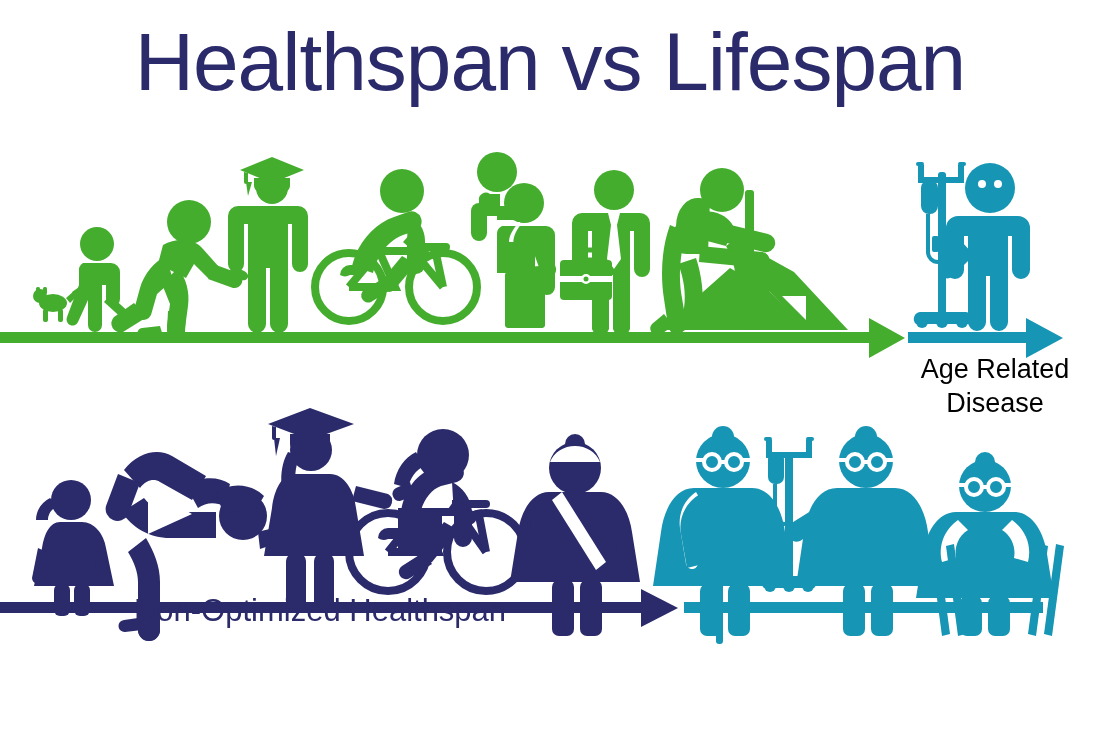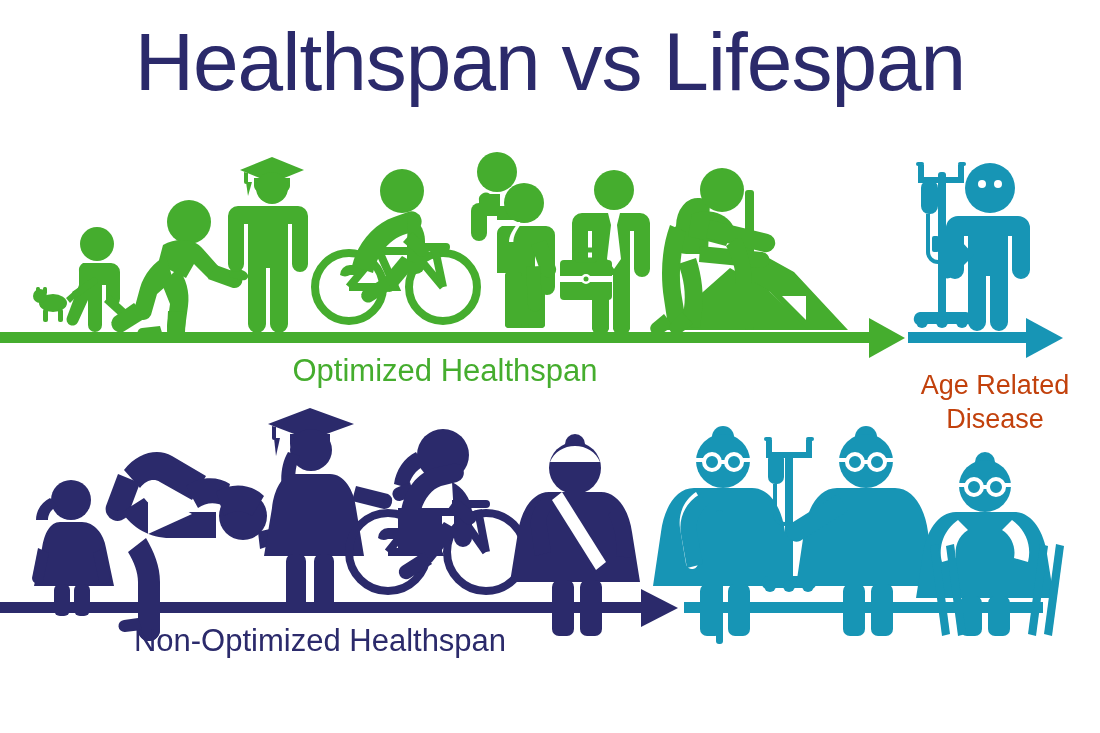--- a/index.html
+++ b/index.html
@@ -32,35 +32,35 @@
     white-space: nowrap;
   }
   .fig-layer { position: absolute; left: 0; top: 0; }
   .label {
     position: absolute;
     white-space: nowrap;
     font-weight: 400;
   }
   .label.green  { color: #45ad2e; }
   .label.navy   { color: #2b2a6b; }
-  .label.teal   { color: #c2410c; margin-top: 16px; }
+  .label.teal   { color: #000000; }
 
   #label-optimized {
     left: 0; top: 352px; width: 890px;
     text-align: center;
     font-size: 31px; line-height: 38px;
   }
   #label-age-top {
     left: 890px; top: 352px; width: 210px;
     text-align: center;
     font-size: 27px; line-height: 34px;
     white-space: normal;
   }
   #label-nonoptimized {
-    left: 0; top: 622px; width: 640px;
+    left: 0; top: 592px; width: 640px;
     text-align: center;
     font-size: 31px; line-height: 38px;
   }
   #label-age-bottom {
     left: 680px; top: 622px; width: 368px;
     text-align: center;
     font-size: 31px; line-height: 38px;
   }
 </style>
 </head>
@@ -375,21 +375,20 @@
     <g>
       <rect x="0" y="602" width="645" height="11" fill="#2b2a6b"></rect>
       <path d="M641 589 l37 19 -37 19 z" fill="#2b2a6b"></path>
     </g>
 
     <g>
       <rect x="684" y="602" width="359" height="11" fill="#1795b5"></rect>
     </g>
   </svg>
 
-  <div class="label green" id="label-optimized">Optimized Healthspan</div>
 
   <div class="label teal" id="label-age-top">
     <span>Age Related</span><br>
     <span>Disease</span>
   </div>
 
   <div class="label navy" id="label-nonoptimized">Non-Optimized Healthspan</div>
 
 
 </div>

